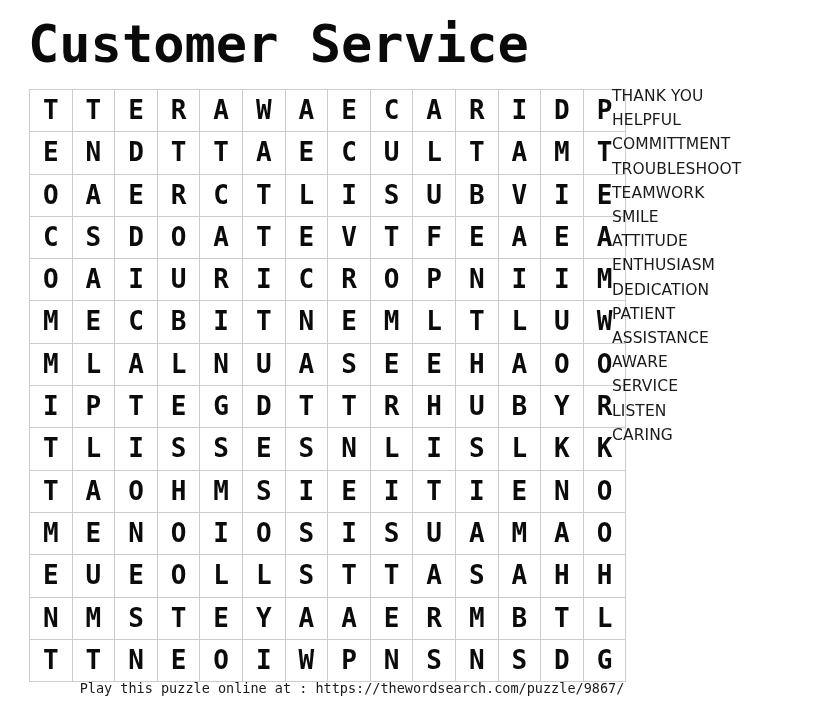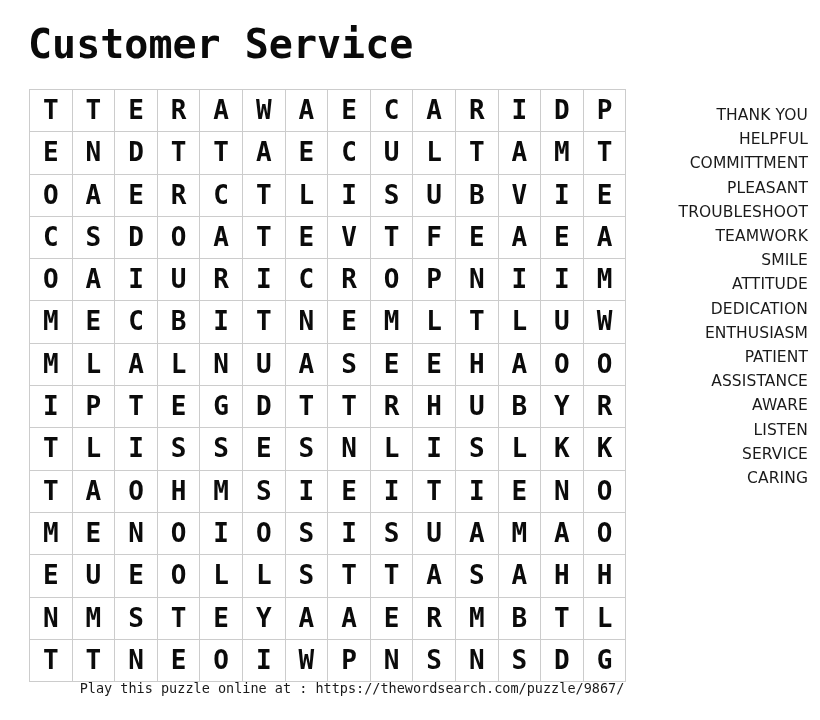--- a/index.html
+++ b/index.html
@@ -15,21 +15,21 @@
     font-family: "DejaVu Sans", sans-serif;
     -webkit-font-smoothing: antialiased;
   }
 
   #page-title {
     position: absolute;
     left: 28px;
     top: 18px;
     font-family: "DejaVu Sans Mono", monospace;
     font-weight: bold;
-    font-size: 40px;
+    font-size: 52px;
     line-height: 52px;
     color: #0a0a0a;
     letter-spacing: 0px;
     white-space: nowrap;
   }
 
   #puzzle-grid {
     position: absolute;
     left: 29px;
     top: 89px;
@@ -46,23 +46,23 @@
     font-family: "DejaVu Sans Mono", monospace;
     font-weight: bold;
     font-size: 26px;
     line-height: 41.3px;
     color: #0b0b0b;
   }
 
   #word-list {
     position: absolute;
     left: 612px;
-    top: 103px;
+    top: 84px;
     width: 196px;
-    text-align: right;
+    text-align: left;
   }
   #word-list .word-item {
     font-family: "DejaVu Sans", sans-serif;
     font-size: 15.5px;
     line-height: 24.2px;
     color: #1a1a1a;
     white-space: nowrap;
     letter-spacing: 0.1px;
   }
 
@@ -310,28 +310,27 @@
         <td>D</td>
         <td>G</td>
       </tr>
     </tbody>
 </table>
 
 <div id="word-list">
     <div class="word-item">THANK YOU</div>
     <div class="word-item">HELPFUL</div>
     <div class="word-item">COMMITTMENT</div>
-    <div class="word-item">PLEASANT</div>
     <div class="word-item">TROUBLESHOOT</div>
     <div class="word-item">TEAMWORK</div>
     <div class="word-item">SMILE</div>
     <div class="word-item">ATTITUDE</div>
+    <div class="word-item">ENTHUSIASM</div>
     <div class="word-item">DEDICATION</div>
-    <div class="word-item">ENTHUSIASM</div>
     <div class="word-item">PATIENT</div>
     <div class="word-item">ASSISTANCE</div>
     <div class="word-item">AWARE</div>
+    <div class="word-item">SERVICE</div>
     <div class="word-item">LISTEN</div>
-    <div class="word-item">SERVICE</div>
     <div class="word-item">CARING</div>
   </div>
 
 <div id="footer-note">Play this puzzle online at : https://thewordsearch.com/puzzle/9867/</div>
 
 </body></html>

